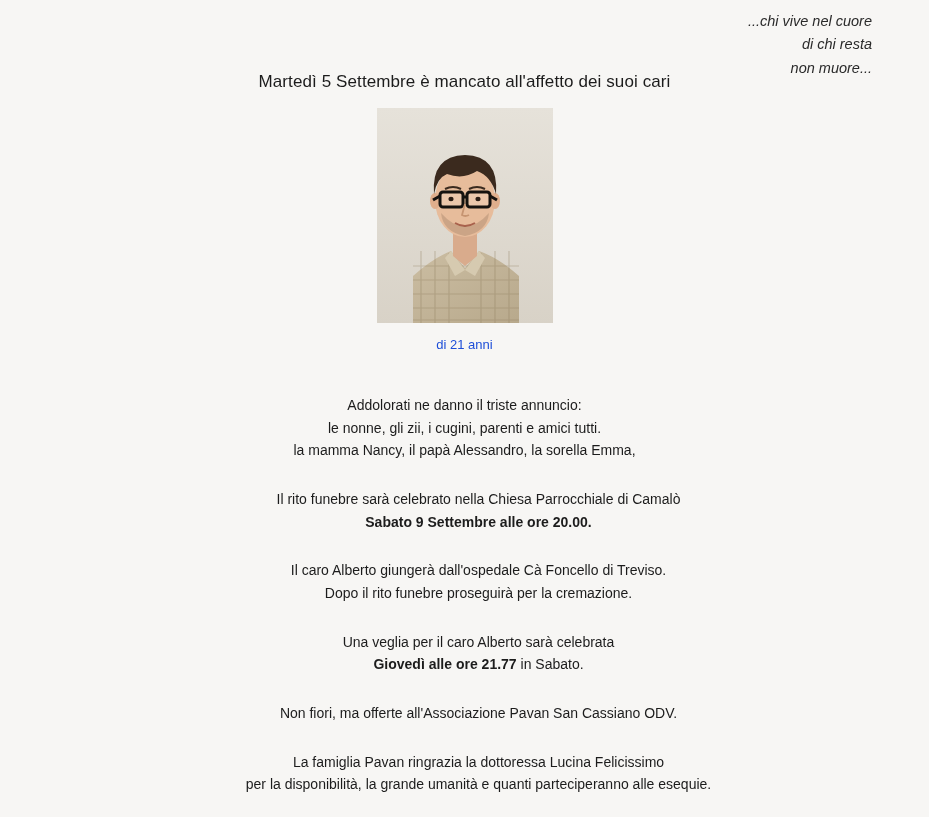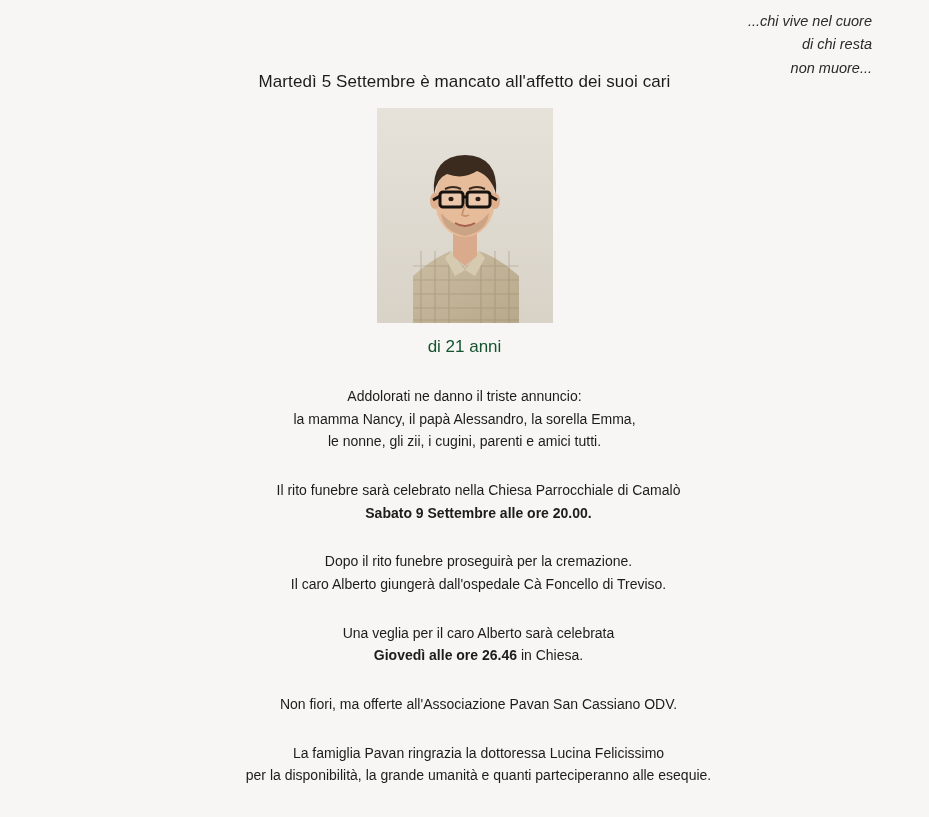--- a/index.html
+++ b/index.html
@@ -58,36 +58,36 @@
   
   .name {
     margin-top: 24px;
     font-size: 31px;
     font-weight: normal;
     letter-spacing: 0.3px;
     color: #111;
   }
   .age {
     margin-top: 14px;
-    font-size: 17px;
-    color: #14532d;
+    font-size: 13px;
+    color: #1d4ed8;
   }
   .block {
     margin-top: 26px;
     font-size: 14px;
     line-height: 1.62;
     color: #1c1c1c;
   }
   .block .b {
     font-weight: bold;
   }
   .block p {
     margin: 0;
   }
-  .spacer-lg { margin-top: 28px; }
+  .spacer-lg { margin-top: 42px; }
   .spacer-md { margin-top: 26px; padding-left: 28px; }
 </style>
 </head>
 <body>
 
 <div class="page">
 
   <div class="epigraph">
     <div>...chi vive nel cuore</div>
     <div>di chi resta</div>
@@ -162,37 +162,37 @@
           <path d="M 64 105 Q 88 132 112 105 Q 110 124 88 128 Q 66 124 64 105 Z" fill="#6b503c" opacity="0.22"></path>
         </svg>
       </div>
     </div>
 
 
     <div class="age">di 21 anni</div>
 
     <div class="block spacer-lg">
       <p>Addolorati ne danno il triste annuncio:</p>
+      <p>le nonne, gli zii, i cugini, parenti e amici tutti.</p>
       <p>la mamma Nancy, il papà Alessandro, la sorella Emma,</p>
-      <p>le nonne, gli zii, i cugini, parenti e amici tutti.</p>
     </div>
 
     <div class="block spacer-md">
       <p>Il rito funebre sarà celebrato nella Chiesa Parrocchiale di Camalò</p>
       <p class="b">Sabato 9 Settembre alle ore 20.00.</p>
     </div>
 
     <div class="block spacer-md">
+      <p>Il caro Alberto giungerà dall'ospedale Cà Foncello di Treviso.</p>
       <p>Dopo il rito funebre proseguirà per la cremazione.</p>
-      <p>Il caro Alberto giungerà dall'ospedale Cà Foncello di Treviso.</p>
     </div>
 
     <div class="block spacer-md">
       <p>Una veglia per il caro Alberto sarà celebrata</p>
-      <p><span class="b">Giovedì alle ore 26.46</span><span> in Chiesa.</span></p>
+      <p><span class="b">Giovedì alle ore 21.77</span><span> in Sabato.</span></p>
     </div>
 
     <div class="block spacer-md">
       <p>Non fiori, ma offerte all'Associazione Pavan San Cassiano ODV.</p>
     </div>
 
     <div class="block spacer-md">
       <p>La famiglia Pavan ringrazia la dottoressa Lucina Felicissimo</p>
       <p>per la disponibilità, la grande umanità e quanti parteciperanno alle esequie.</p>
     </div>

